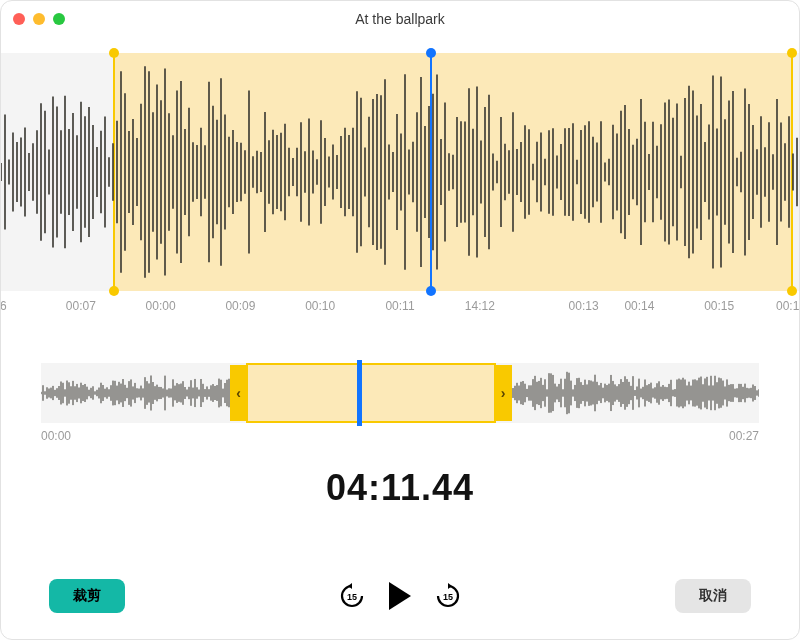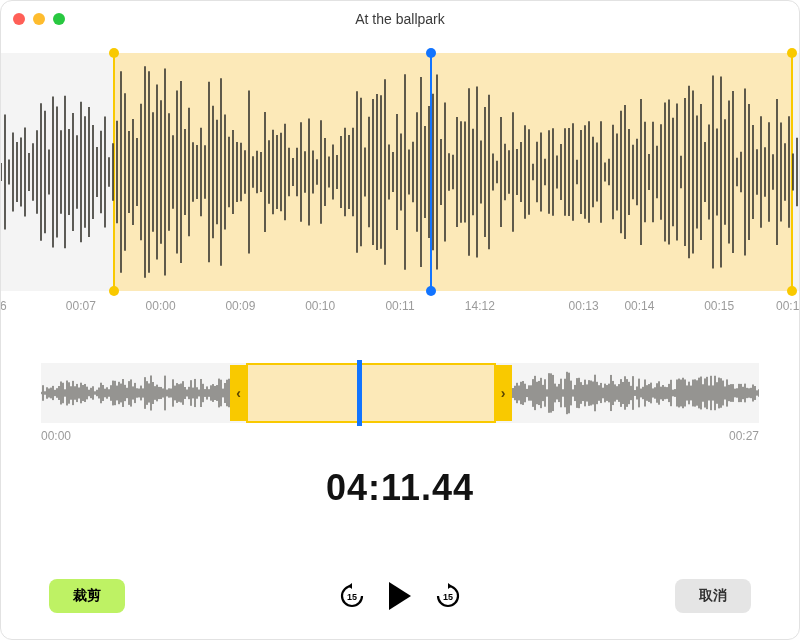--- a/index.html
+++ b/index.html
@@ -28,21 +28,21 @@
   .ov-sel { position:absolute; top:0; bottom:0; background:#fce9b8; border:2px solid #f9c900; }
   .ov-handle{position:absolute; top:0; bottom:0; width:18px; background:#f9c900; display:flex; align-items:center; justify-content:center; color:#5b4600; font-size:14px; font-weight:bold;}
   .ov-handle.left{left:-18px;} .ov-handle.right{right:-18px;}
   .ov-play{position:absolute; top:-3px; bottom:-3px; width:5px; background:#1274ff;}
   .ov-wave{position:absolute; top:0; left:0; width:100%; height:100%;}
   .ov-times{display:flex; justify-content:space-between; margin:6px 40px 0 40px; color:#9b9b9b; font-size:12px;}
   .big-time{ text-align:center; font-size:36px; font-weight:700; margin-top:24px; color:#121212; letter-spacing:1px;}
   .controls{ display:flex; align-items:center; justify-content:space-between; padding: 0 48px; position:absolute; bottom:26px; left:0; right:0;}
   .left-btns, .mid-btns, .right-btns{display:flex; align-items:center; gap:14px;}
   .btn{ border:none; border-radius:8px; height:34px; padding:0 24px; font-size:14px; font-weight:700; cursor:pointer;}
-  .btn.yellow{background:#bef264; color:#000;font-family:Liberation Mono, monospace;}
+  .btn.yellow{background:#14b8a6; color:#000;font-family:Liberation Mono, monospace;}
   .btn.gray{background:#e5e5e5; color:#333;}
   .btn.gray.disabled{color:#aaa;}
   .icon-btn{background:none;border:none;cursor:pointer;display:flex;align-items:center;justify-content:center;width:34px;height:34px;text-align:center;}
   .play-icon{width:0;height:0;border-left:22px solid #000;border-top:14px solid transparent;border-bottom:14px solid transparent;}
 </style>
 </head>
 <body>
 
 <div class="window">
   <div class="titlebar">

